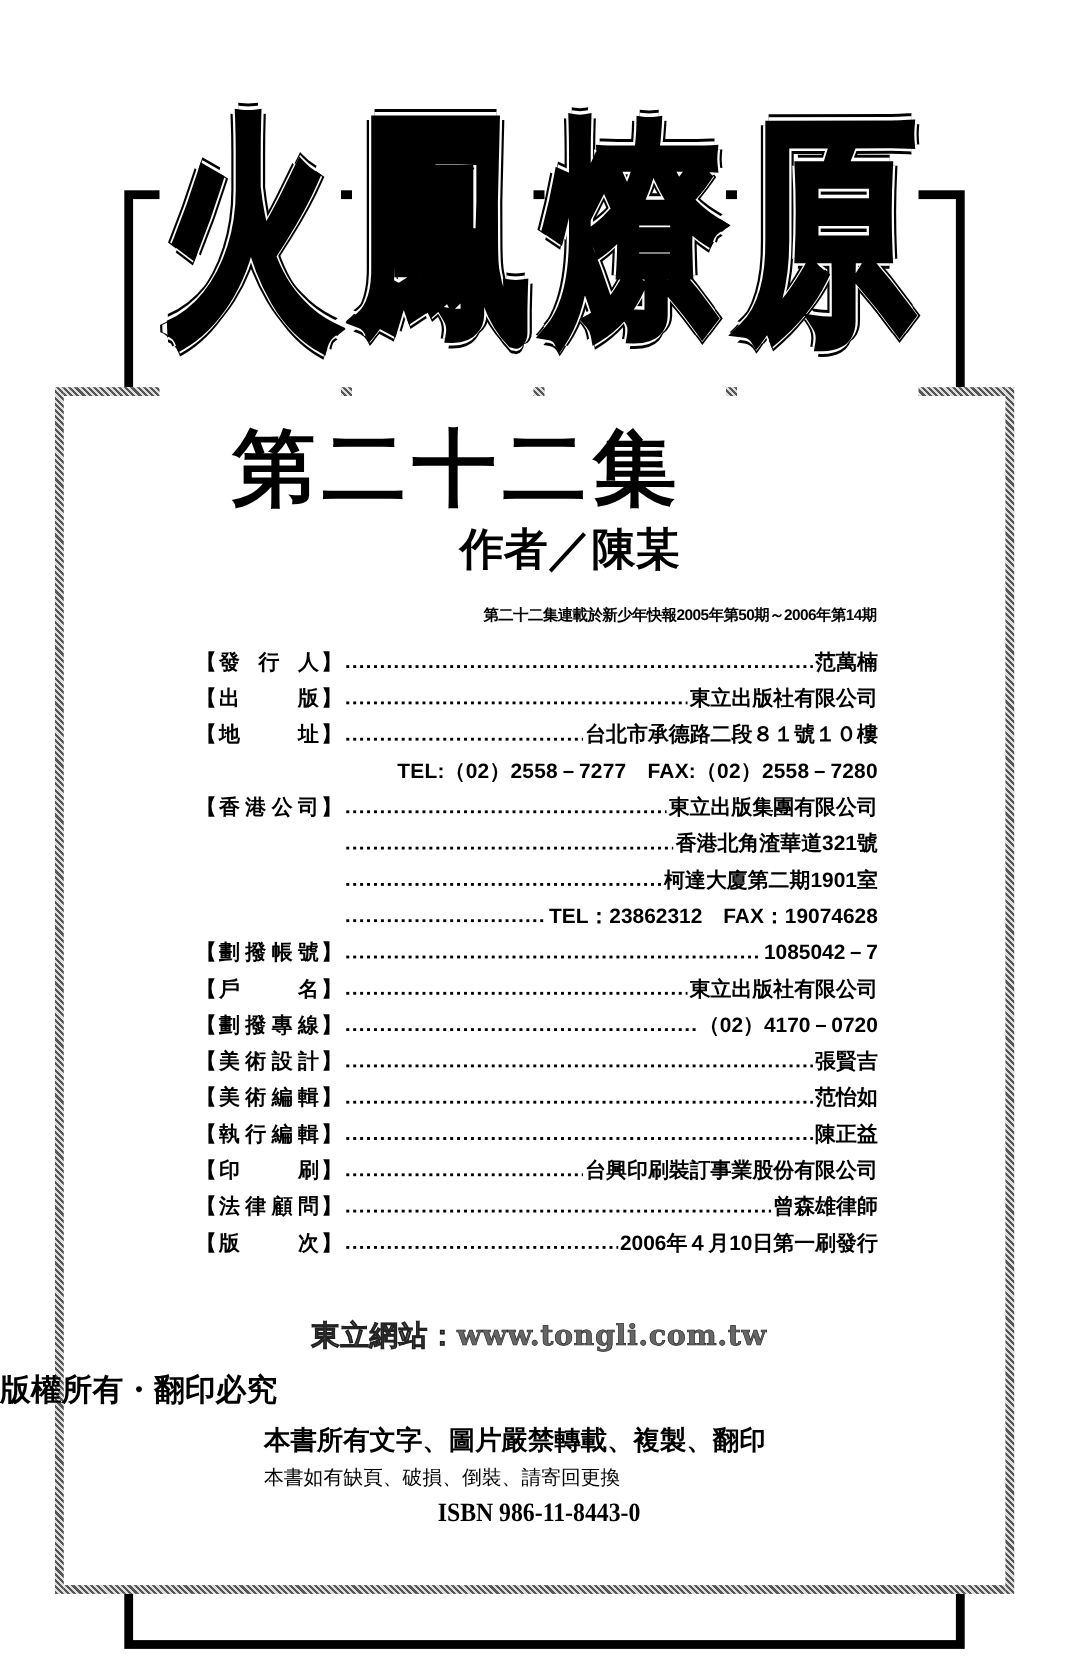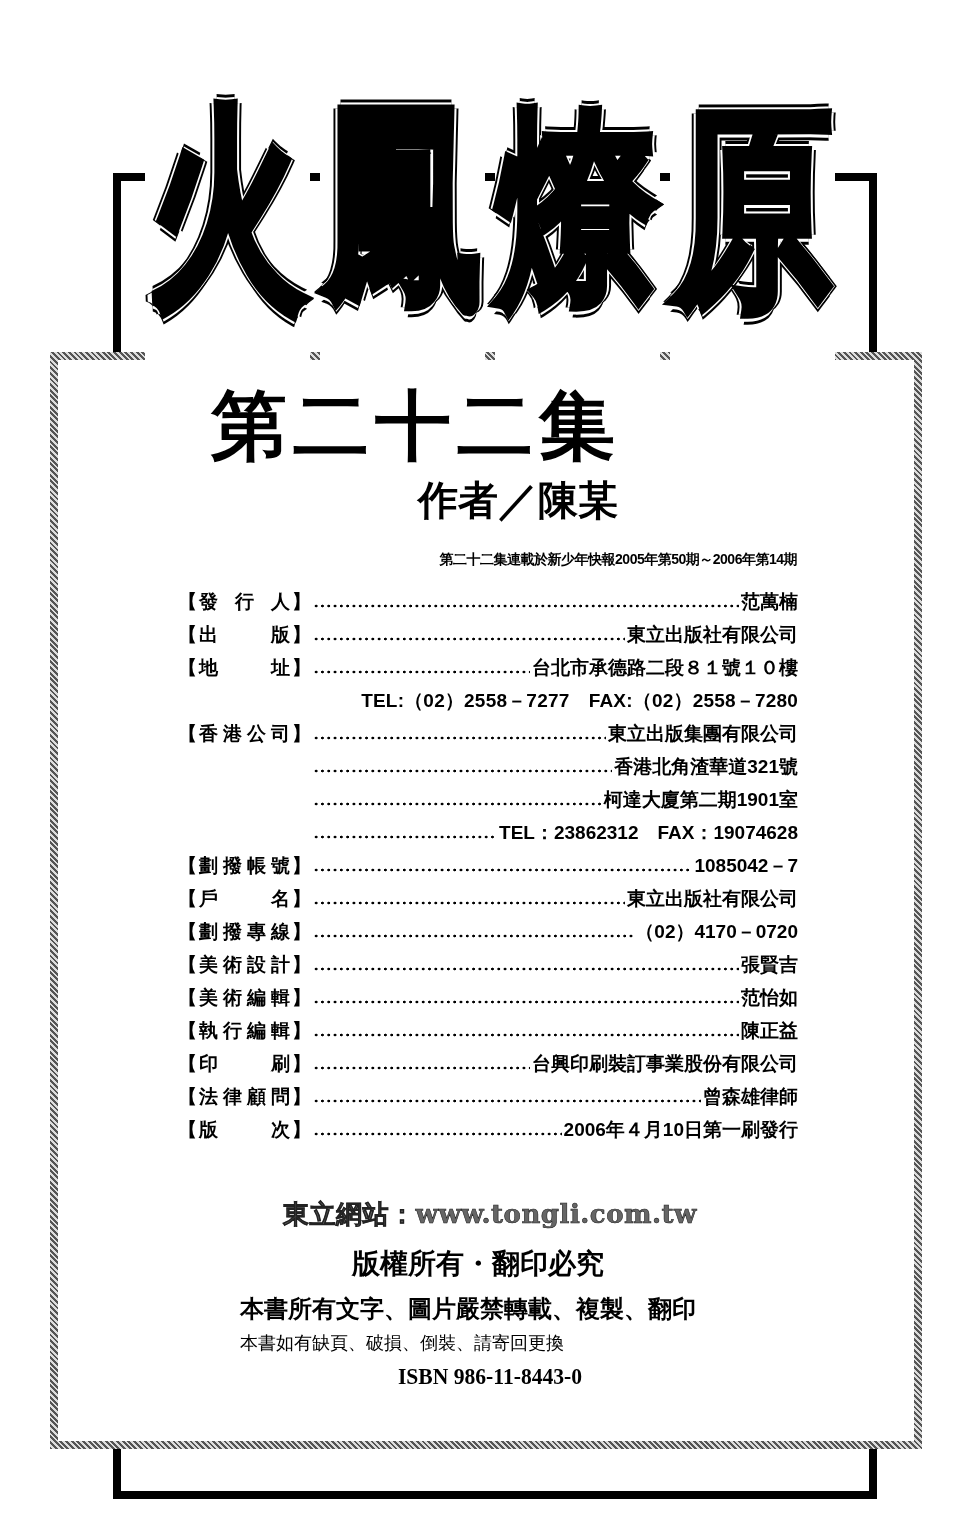--- a/index.html
+++ b/index.html
@@ -46,22 +46,22 @@
   .leader { flex:1; overflow:hidden; height:19px; margin:0 2px;
             background-image:radial-gradient(circle, #000 1.3px, transparent 1.6px);
             background-size:6.3px 6px; background-position:0 11px; background-repeat:repeat-x; }
   .val { flex:none; text-align:center; }
   .telline { justify-content:flex-end; }
   .telline .val { letter-spacing:0.2px; }
 
   .website { position:absolute; left:0; width:980px; top:1197px; text-align:center;
              font-family:"DejaVu Serif", serif; font-size:26px; font-weight:bold; color:#666;
              -webkit-text-stroke:0.6px #222; letter-spacing:0.5px; }
-  .rights { position:absolute; left:0; width:908px; top:1245px; text-align:center;
-            font-family:"DejaVu Serif", serif; font-weight:bold; font-size:28px;padding-left:24px; }
+  .rights { position:absolute; left:0; width:908px; top:1245px; 
+            font-family:"DejaVu Serif", serif; font-weight:bold; font-size:28px; }
   .banned { position:absolute; left:0; width:936px; top:1293px; text-align:center;
             font-family:"DejaVu Serif", serif; font-weight:bold; font-size:24px; }
   .replace { position:absolute; left:0; width:804px; top:1331px; text-align:center;
              font-family:"Liberation Sans", sans-serif; font-size:18px; }
   .isbn { position:absolute; left:0; width:980px; top:1363px; text-align:center;
           font-family:"Liberation Serif", serif; font-weight:bold; font-size:24px; transform:scaleX(0.9); }
 </style>
 </head>
 <body>
 

